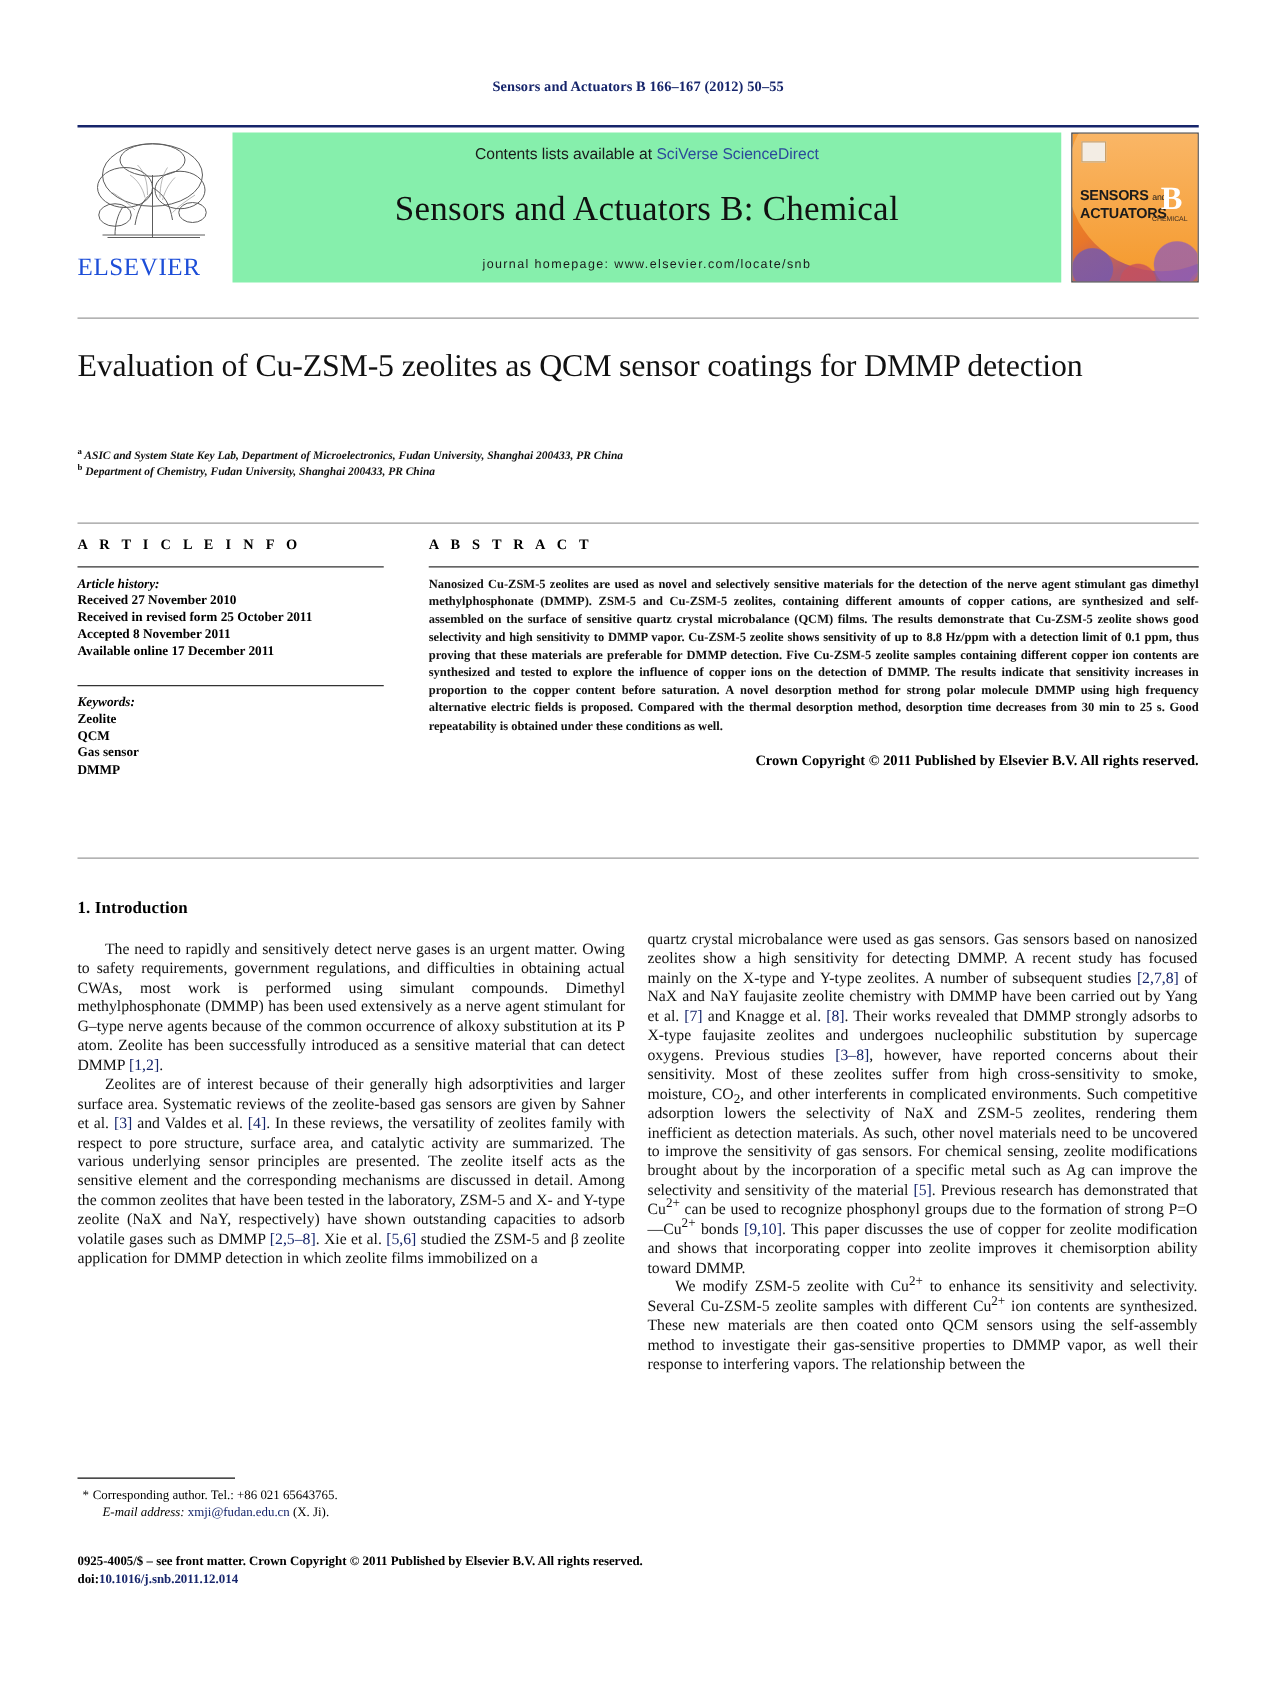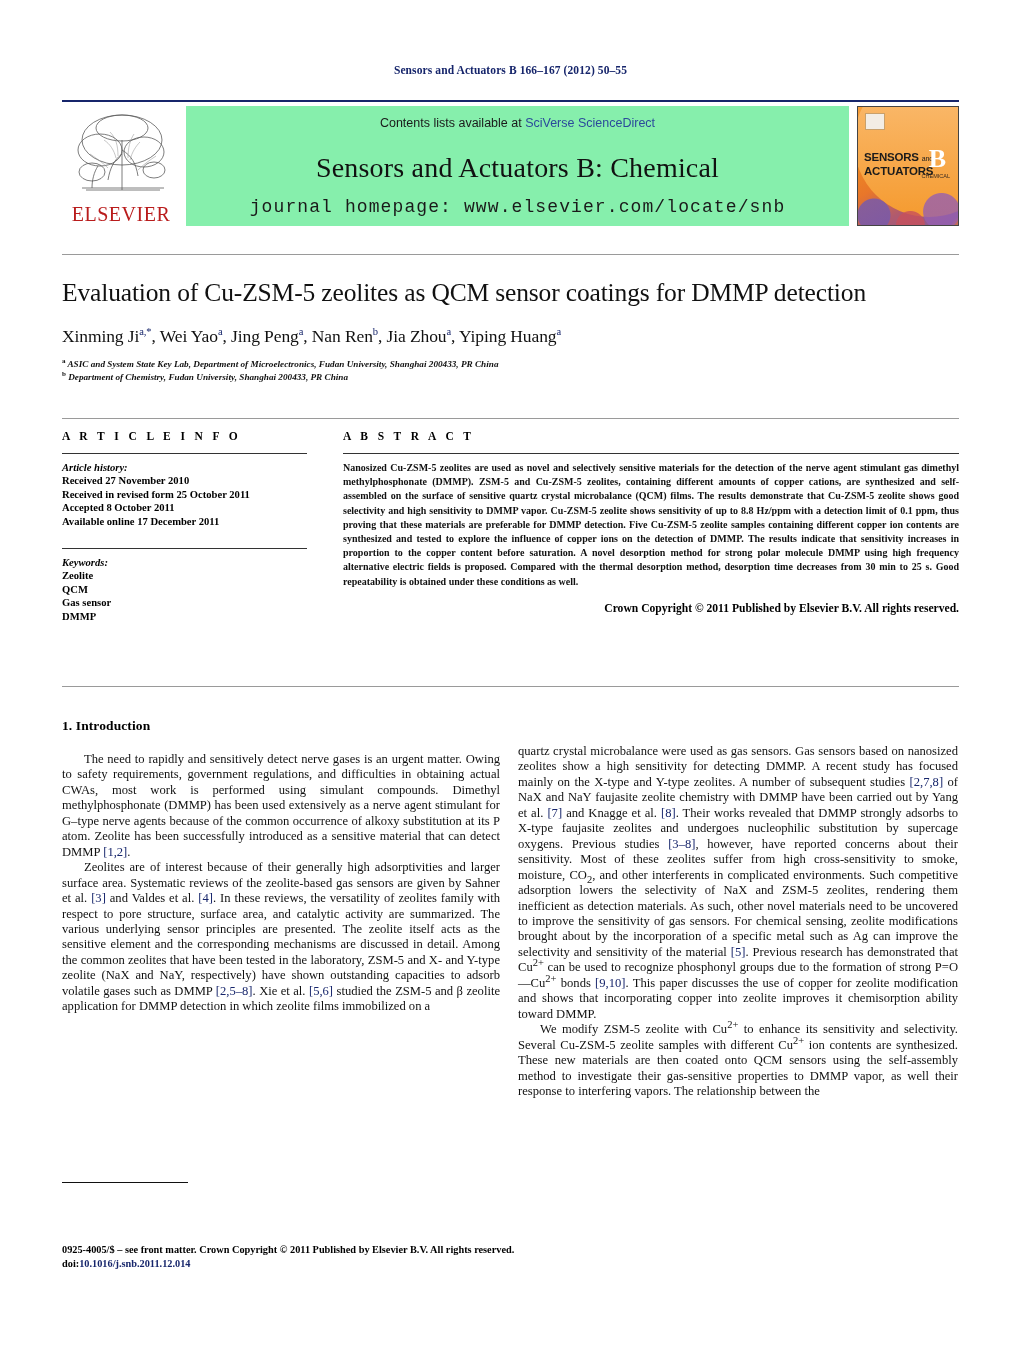--- a/index.html
+++ b/index.html
@@ -54,25 +54,25 @@
     width: 118px;
     flex: 0 0 118px;
     position: relative;
     background: #ffffff;
   }
   .tree-svg { position: absolute; left: 8px; top: 4px; }
   .elsevier-word {
     position: absolute;
     left: 0; bottom: 0px;
     width: 118px;
-    text-align: center;
+    text-align: left;
     font-family: "Liberation Serif", serif;
     font-size: 20px;
     letter-spacing: .5px;
-    color: #b91c1c;
+    color: #1d4ed8;
   }
   .journal-band {
     flex: 1 1 auto;
     background: #86efac;
     position: relative;
     margin-left: 6px;
     margin-right: 8px;
   }
   .contents-line {
     position: absolute;
@@ -91,22 +91,22 @@
     text-align: center;
     font-family: "Liberation Serif", serif;
     font-size: 28px;
     color: #111111;
     letter-spacing: .2px;
   }
   .homepage-line {
     position: absolute;
     bottom: 9px; left: 0; right: 0;
     text-align: center;
-    font-family: Liberation Mono, monospace;
-    font-size: 18px;
+    font-family: Liberation Sans, sans-serif;
+    font-size: 10px;
     color: #1a1a1a;
     letter-spacing: 1.1px;
   }
   .cover-thumb {
     flex: 0 0 100px;
     width: 100px;
     position: relative;
     border: 1px solid #444;
     overflow: hidden;
     background: linear-gradient(150deg,#f7a03c 0%, #ef8a22 30%, #e8762a 52%, #b05a6e 74%, #7c5aa0 100%);
@@ -382,36 +382,35 @@
         <div class="cover-B">B</div>
         <div class="cover-chem">CHEMICAL</div>
       </div>
 
     </div>
   </div>
 
   <div class="title-rule"></div>
 
   <div class="article-title">Evaluation of Cu-ZSM-5 zeolites as QCM sensor coatings for DMMP detection</div>
-  <div class="authors">Xinming Ji<sup>a,*</sup>, Wei Yao<sup>a</sup>, Jing Peng<sup>a</sup>, Nan Ren<sup>b</sup>, Jia Zhou<sup>a</sup>, Yiping Huang<sup>a</sup></div>
   <div class="affils">
     <div><sup>a</sup> <span>ASIC and System State Key Lab, Department of Microelectronics, Fudan University, Shanghai 200433, PR China</span></div>
     <div><sup>b</sup> <span>Department of Chemistry, Fudan University, Shanghai 200433, PR China</span></div>
   </div>
 
   <div class="info-rule-top"></div>
 
   <div class="info-col">
     <div class="section-head">A R T I C L E   I N F O</div>
     <div class="thin-rule"></div>
     <div class="hist-block">
       <div class="it">Article history:</div>
       <div>Received 27 November 2010</div>
       <div>Received in revised form 25 October 2011</div>
-      <div>Accepted 8 October 2011</div>
+      <div>Accepted 8 November 2011</div>
       <div>Available online 17 December 2011</div>
     </div>
     <div class="thin-rule" style="margin-top:20px;"></div>
     <div class="kw-block">
       <div class="it">Keywords:</div>
       <div>Zeolite</div>
       <div>QCM</div>
       <div>Gas sensor</div>
       <div>DMMP</div>
     </div>
@@ -431,20 +430,30 @@
     <p class="body">The need to rapidly and sensitively detect nerve gases is an urgent matter. Owing to safety requirements, government regulations, and difficulties in obtaining actual CWAs, most work is performed using simulant compounds. Dimethyl methylphosphonate (DMMP) has been used extensively as a nerve agent stimulant for G–type nerve agents because of the common occurrence of alkoxy substitution at its P atom. Zeolite has been successfully introduced as a sensitive material that can detect DMMP <span class="ref">[1,2]</span>.</p>
     <p class="body">Zeolites are of interest because of their generally high adsorptivities and larger surface area. Systematic reviews of the zeolite-based gas sensors are given by Sahner et al. <span class="ref">[3]</span> and Valdes et al. <span class="ref">[4]</span>. In these reviews, the versatility of zeolites family with respect to pore structure, surface area, and catalytic activity are summarized. The various underlying sensor principles are presented. The zeolite itself acts as the sensitive element and the corresponding mechanisms are discussed in detail. Among the common zeolites that have been tested in the laboratory, ZSM-5 and X- and Y-type zeolite (NaX and NaY, respectively) have shown outstanding capacities to adsorb volatile gases such as DMMP <span class="ref">[2,5–8]</span>. Xie et al. <span class="ref">[5,6]</span> studied the ZSM-5 and β zeolite application for DMMP detection in which zeolite films immobilized on a</p>
   </div>
 
   <div class="col-right">
     <p class="body cont">quartz crystal microbalance were used as gas sensors. Gas sensors based on nanosized zeolites show a high sensitivity for detecting DMMP. A recent study has focused mainly on the X-type and Y-type zeolites. A number of subsequent studies <span class="ref">[2,7,8]</span> of NaX and NaY faujasite zeolite chemistry with DMMP have been carried out by Yang et al. <span class="ref">[7]</span> and Knagge et al. <span class="ref">[8]</span>. Their works revealed that DMMP strongly adsorbs to X-type faujasite zeolites and undergoes nucleophilic substitution by supercage oxygens. Previous studies <span class="ref">[3–8]</span>, however, have reported concerns about their sensitivity. Most of these zeolites suffer from high cross-sensitivity to smoke, moisture, CO<sub>2</sub>, and other interferents in complicated environments. Such competitive adsorption lowers the selectivity of NaX and ZSM-5 zeolites, rendering them inefficient as detection materials. As such, other novel materials need to be uncovered to improve the sensitivity of gas sensors. For chemical sensing, zeolite modifications brought about by the incorporation of a specific metal such as Ag can improve the selectivity and sensitivity of the material <span class="ref">[5]</span>. Previous research has demonstrated that Cu<sup>2+</sup> can be used to recognize phosphonyl groups due to the formation of strong P=O—Cu<sup>2+</sup> bonds <span class="ref">[9,10]</span>. This paper discusses the use of copper for zeolite modification and shows that incorporating copper into zeolite improves it chemisorption ability toward DMMP.</p>
     <p class="body">We modify ZSM-5 zeolite with Cu<sup>2+</sup> to enhance its sensitivity and selectivity. Several Cu-ZSM-5 zeolite samples with different Cu<sup>2+</sup> ion contents are synthesized. These new materials are then coated onto QCM sensors using the self-assembly method to investigate their gas-sensitive properties to DMMP vapor, as well their response to interfering vapors. The relationship between the</p>
   </div>
 
   <div class="foot-rule"></div>
+  <div class="footnote">
+    <div style="padding-left:14px;text-indent:-10px;">
+      <span class="star">*</span><span>Corresponding author. Tel.: +86 021 65643765.</span>
+    </div>
+    <div style="padding-left:20px;">
+      <span class="ital">E-mail address:</span>
+      <span class="mail">xmji@fudan.edu.cn</span>
+      <span>(X. Ji).</span>
+    </div>
+  </div>
 
   <div class="imprint">
     <div>0925-4005/$ – see front matter. Crown Copyright © 2011 Published by Elsevier B.V. All rights reserved.</div>
     <div>
       <span>doi:</span><span class="doi">10.1016/j.snb.2011.12.014</span>
     </div>
   </div>
 
 </div>
 

